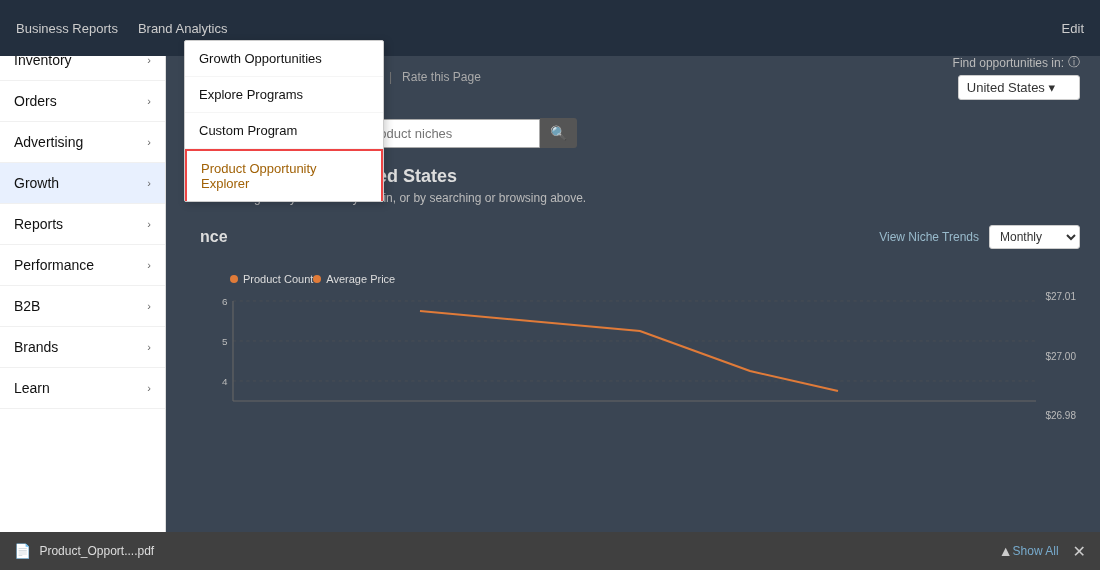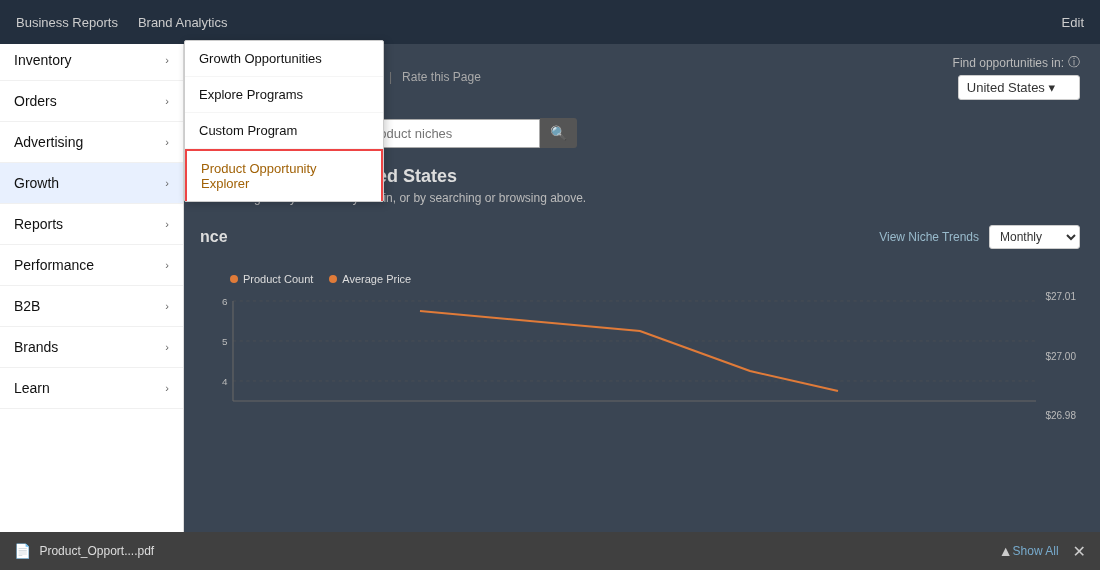--- a/index.html
+++ b/index.html
@@ -7,21 +7,21 @@
       width: 1100px;
       height: 570px;
       overflow: hidden;
       font-family: Arial, sans-serif;
       background: #232f3e;
       position: relative;
     }
 
     
     .top-nav {
-      height: 44px;
+      height: 56px;
       background: #232f3e;
       display: flex;
       align-items: center;
       padding: 0 16px;
       gap: 20px;
       position: relative;
       z-index: 10;
     }
     .top-nav-item {
       color: #ccc;
@@ -174,21 +174,21 @@
     }
 
     
     .chart-area {
       padding: 0 20px 0 200px;
       position: relative;
     }
     .chart-legend {
       display: flex;
       align-items: center;
-      gap: 16px;
+      gap: 0;
       margin-bottom: 6px;
       padding-left: 30px;
     }
     .legend-item {
       display: flex;
       align-items: center;
       gap: 5px;
       font-size: 11px;
       color: #ddd;
     }
@@ -218,21 +218,21 @@
       font-size: 11px;
       padding-left: 200px;
       padding-bottom: 4px;
     }
 
     
     .sidebar {
       position: absolute;
       top: 40px;
       left: 0;
-      width: 184px;
+      width: 166px;
       bottom: 30px;
       background: #fff;
       z-index: 5;
       border-right: 1px solid #ddd;
     }
     .sidebar-item {
       display: flex;
       align-items: center;
       justify-content: space-between;
       padding: 12px 14px;

